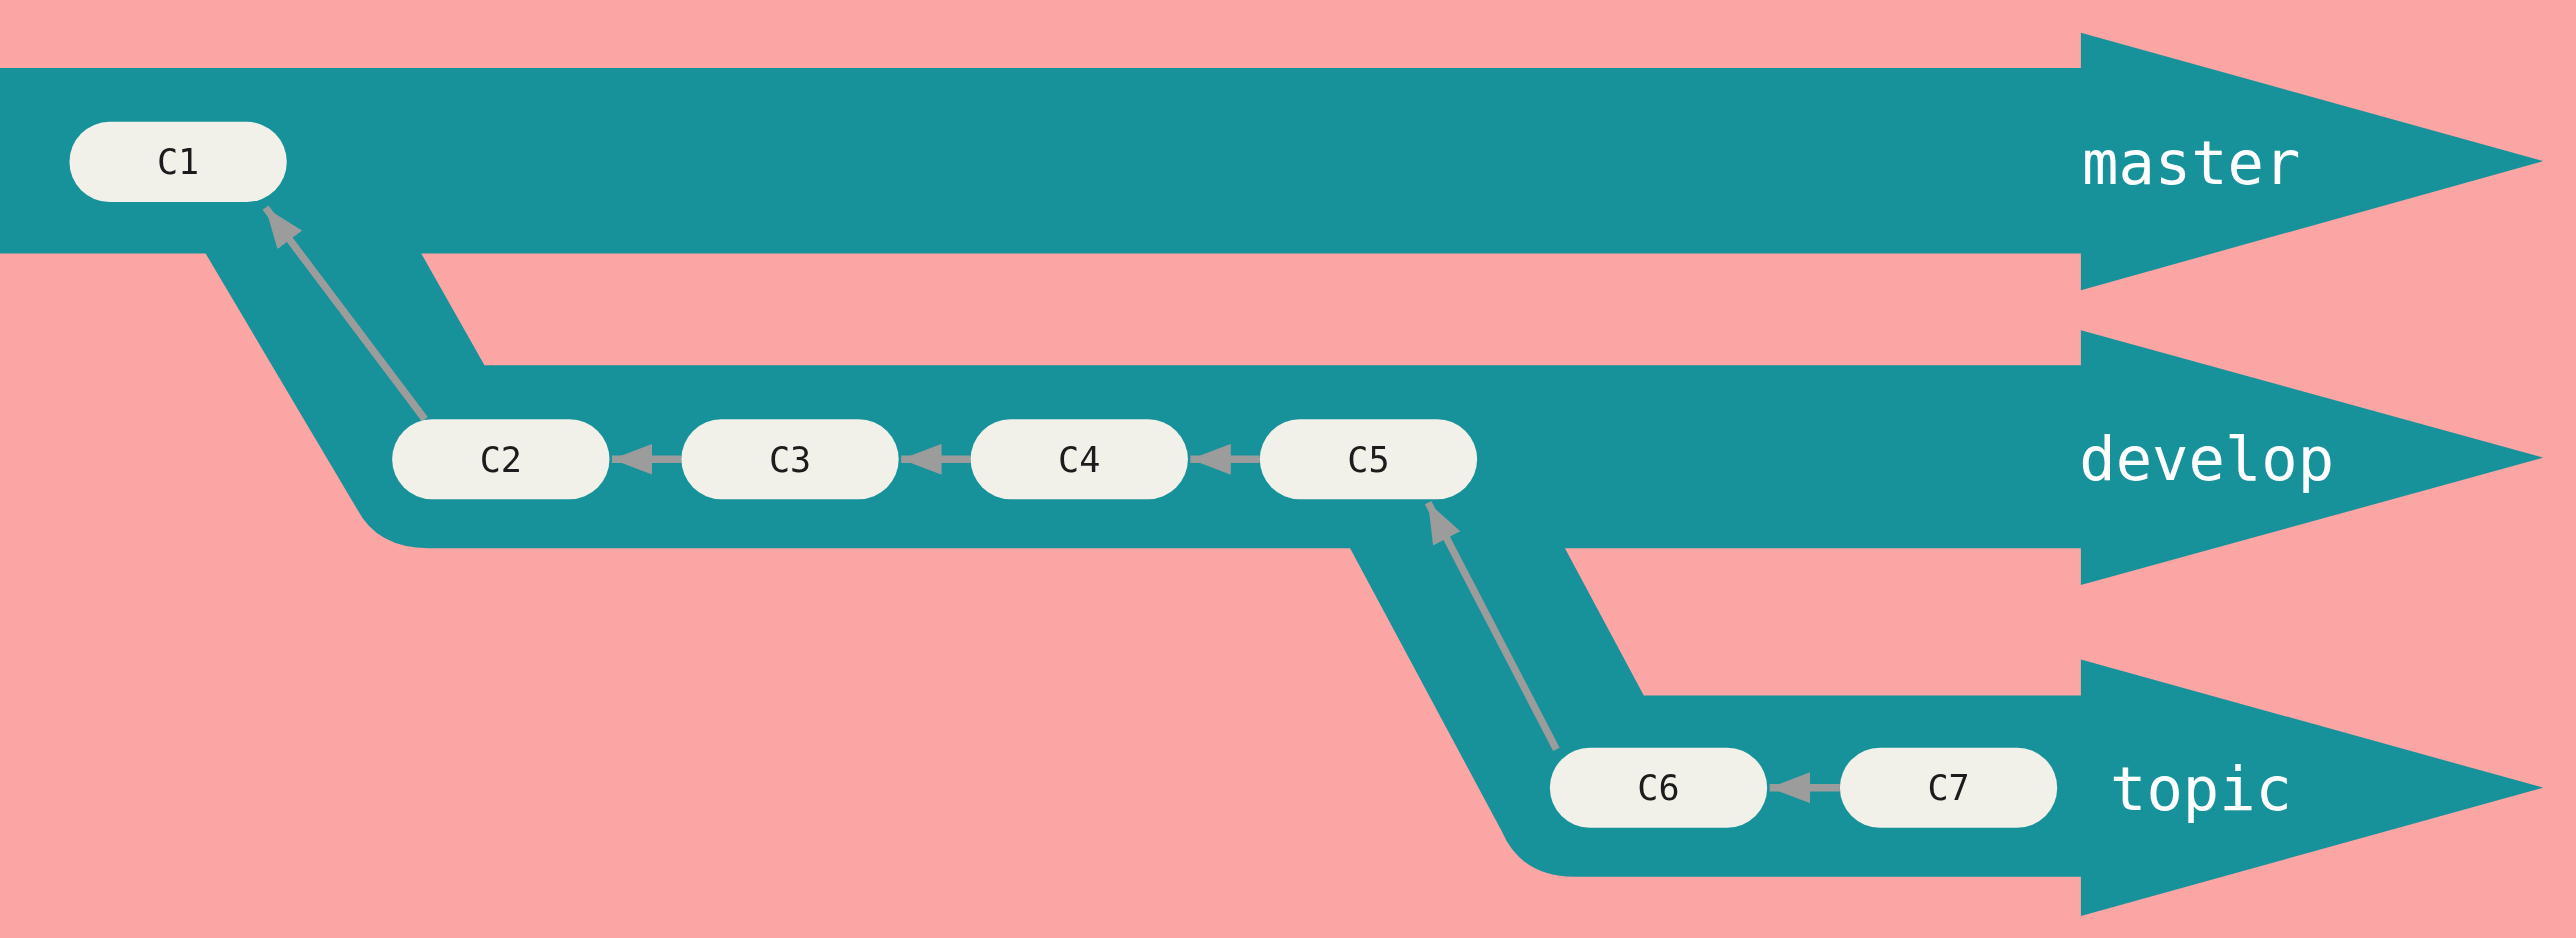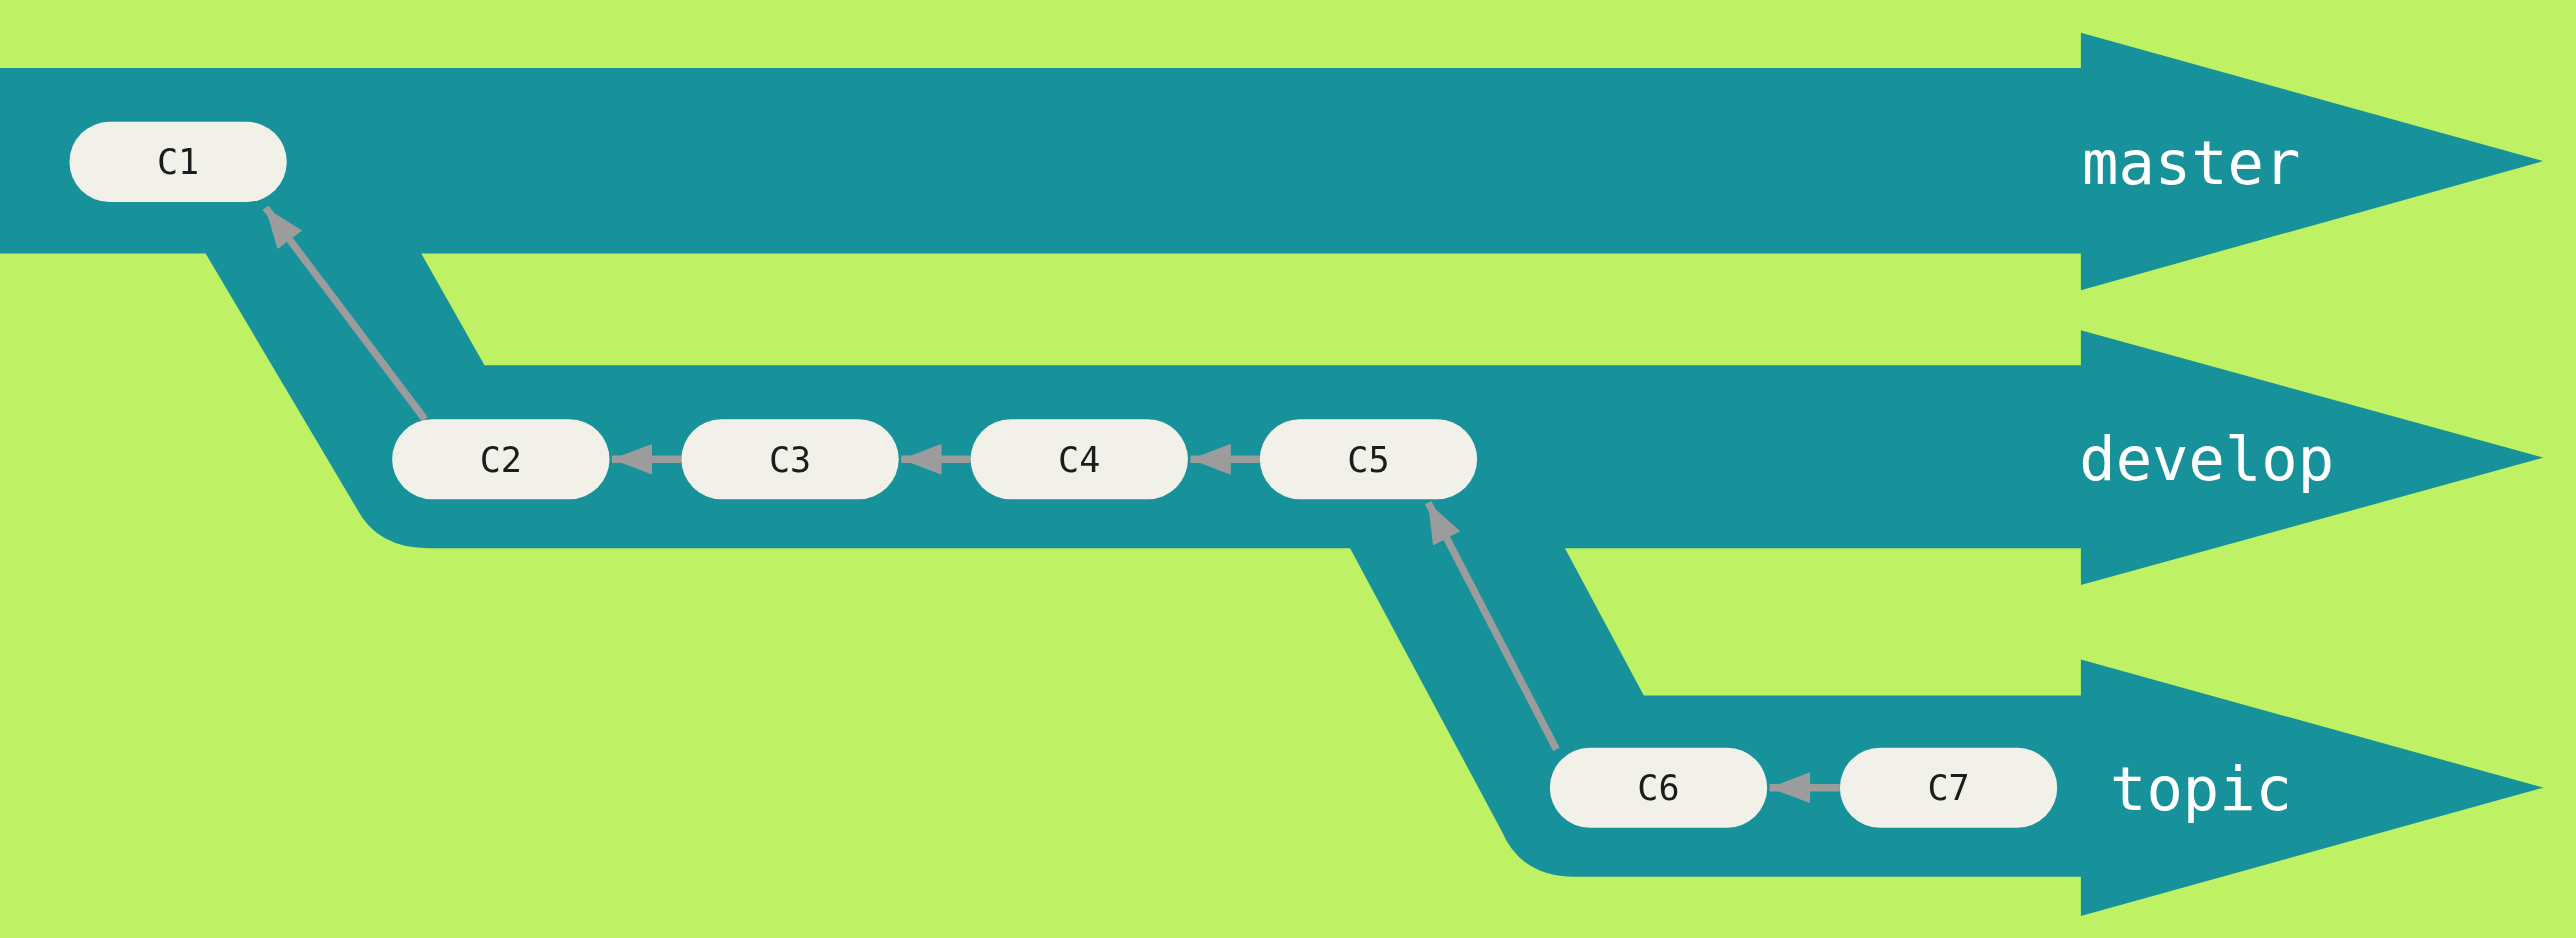--- a/index.html
+++ b/index.html
@@ -3,21 +3,21 @@
 <meta charset="utf-8">
 <style>
   html, body {
     margin: 0;
     padding: 0;
     background: #000000;
   }
   .stage {
     width: 2576px;
     height: 939px;
-    background: #bef264;
+    background: #fca5a5;
     position: relative;
     overflow: hidden;
   }
   svg { display: block; }
   .commit-label {
     font-family: "DejaVu Sans Mono", "Liberation Mono", monospace;
     font-size: 43px;
     font-weight: 500;
   }
   .branch-label {

